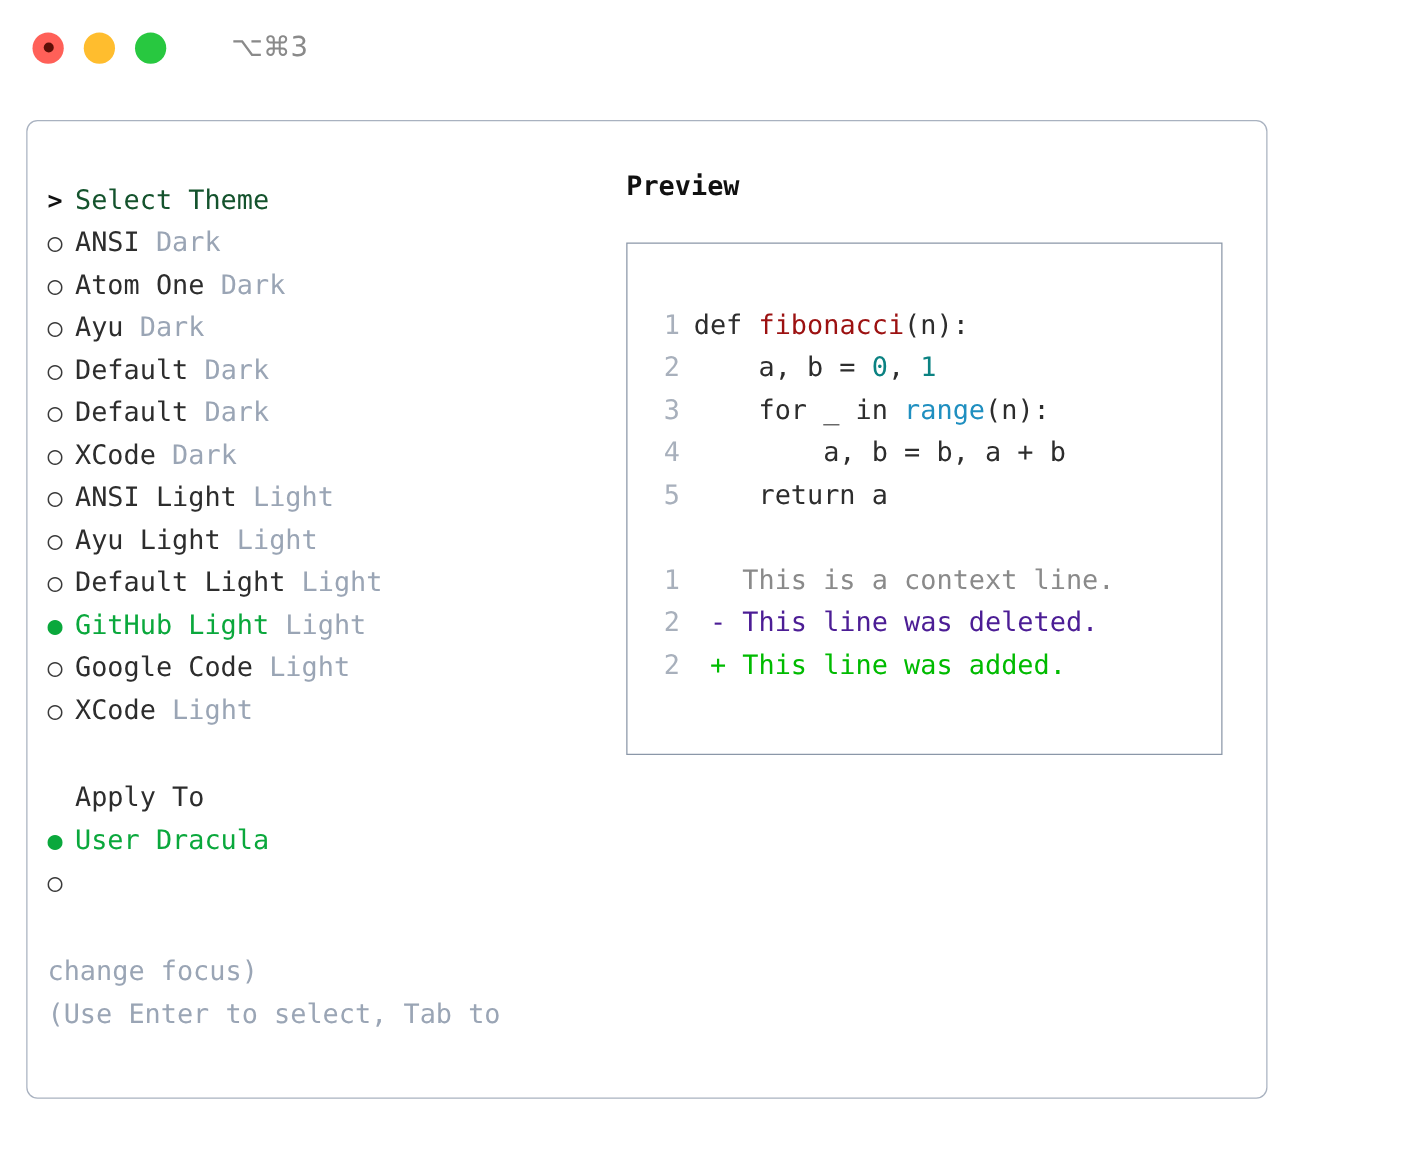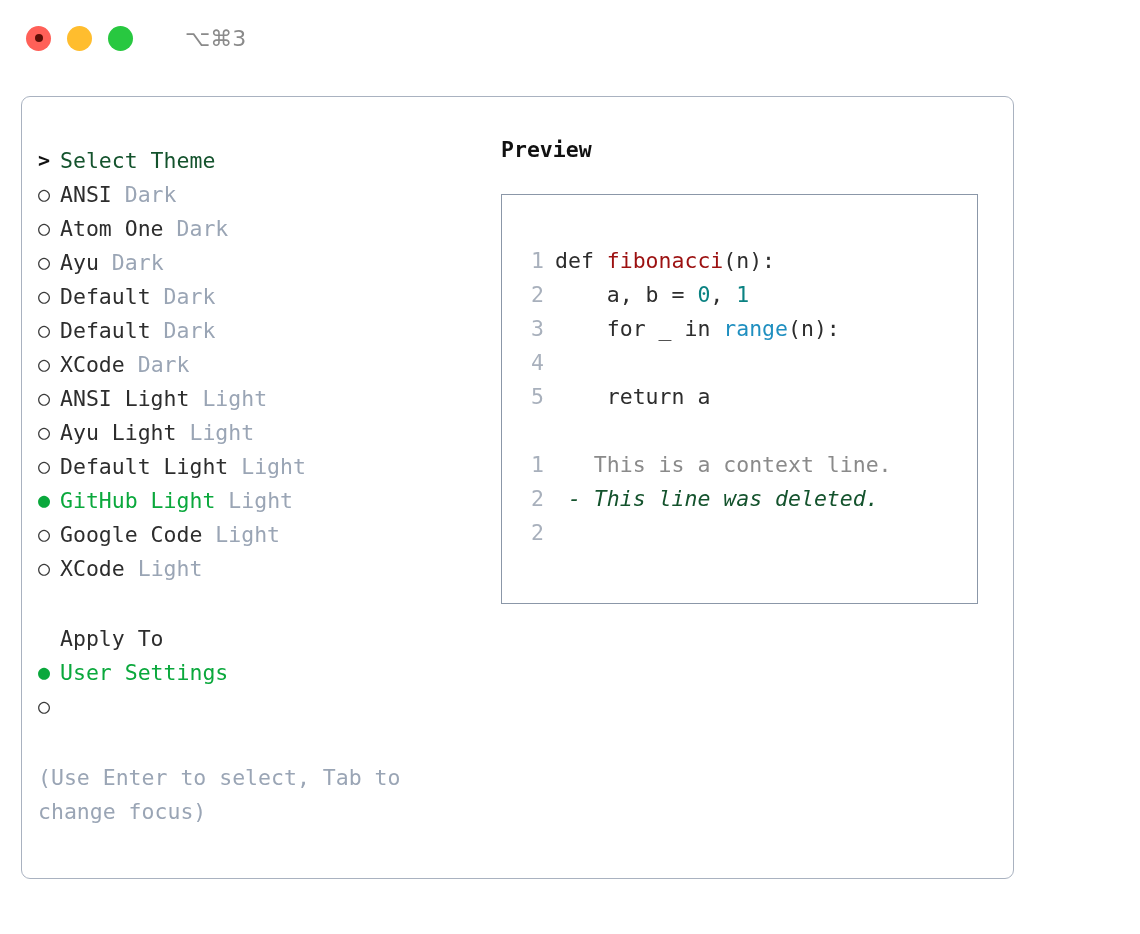--- a/index.html
+++ b/index.html
@@ -157,21 +157,21 @@
     color: #a8b0bc;
     margin-right: 11px;
   }
   .tok-plain { color: #2d2d2d; }
   .tok-func  { color: #9c1111; }
   .tok-num   { color: #0b8282; }
   .tok-builtin { color: #1f8fc0; }
 
   .diff-gap { height: 34px; }
   .diff-ctx { color: #8a8a8a; }
-  .diff-del { color: #14532d; font-style: italic; }
+  .diff-del { color: #4c1d95; }
   .diff-add { color: #00bb00; }
 </style>
 </head>
 <body>
 
 <div class="app-window">
 
   <div class="titlebar">
     <div class="lights">
       <span class="light light-red">
@@ -209,44 +209,44 @@
           </div>
 
         <div class="spacer-block"></div>
 
         <div class="row">
           <span class="marker marker-blank">○</span>
           <span class="theme-name">Apply To</span>
         </div>
 
         <div id="apply-list">
-            <div class="row"><span class="marker marker-sel">●</span><span class="theme-name-sel">User Settings</span></div>
+            <div class="row"><span class="marker marker-sel">●</span><span class="theme-name-sel">User Dracula</span></div>
             <div class="row"><span class="marker">○</span></div>
           </div>
       </div>
 
       <div class="hint">
+        <div>change focus)</div>
         <div>(Use Enter to select, Tab to</div>
-        <div>change focus)</div>
       </div>
 
       <div class="right-col">
         <div class="preview-heading">Preview</div>
         <div class="preview-box">
           <div id="code-block">
               <div class="code-line"><span class="lineno">1</span><span class="tok-plain">def </span><span class="tok-func">fibonacci</span><span class="tok-plain">(n):</span></div>
               <div class="code-line"><span class="lineno">2</span><span class="tok-plain">    a, b = </span><span class="tok-num">0</span><span class="tok-plain">, </span><span class="tok-num">1</span></div>
               <div class="code-line"><span class="lineno">3</span><span class="tok-plain">    for _ in </span><span class="tok-builtin">range</span><span class="tok-plain">(n):</span></div>
-              <div class="code-line"><span class="lineno">4</span></div>
+              <div class="code-line"><span class="lineno">4</span><span class="tok-plain">        a, b = b, a + b</span></div>
               <div class="code-line"><span class="lineno">5</span><span class="tok-plain">    return a</span></div>
             </div>
           <div class="diff-gap"></div>
           <div id="diff-block">
               <div class="code-line"><span class="lineno">1</span><span class="diff-ctx">   This is a context line.</span></div>
               <div class="code-line"><span class="lineno">2</span><span class="diff-del"> - This line was deleted.</span></div>
-              <div class="code-line"><span class="lineno">2</span></div>
+              <div class="code-line"><span class="lineno">2</span><span class="diff-add"> + This line was added.</span></div>
             </div>
         </div>
       </div>
 
     </div>
   </div>
 </div>
 
 </body></html>

